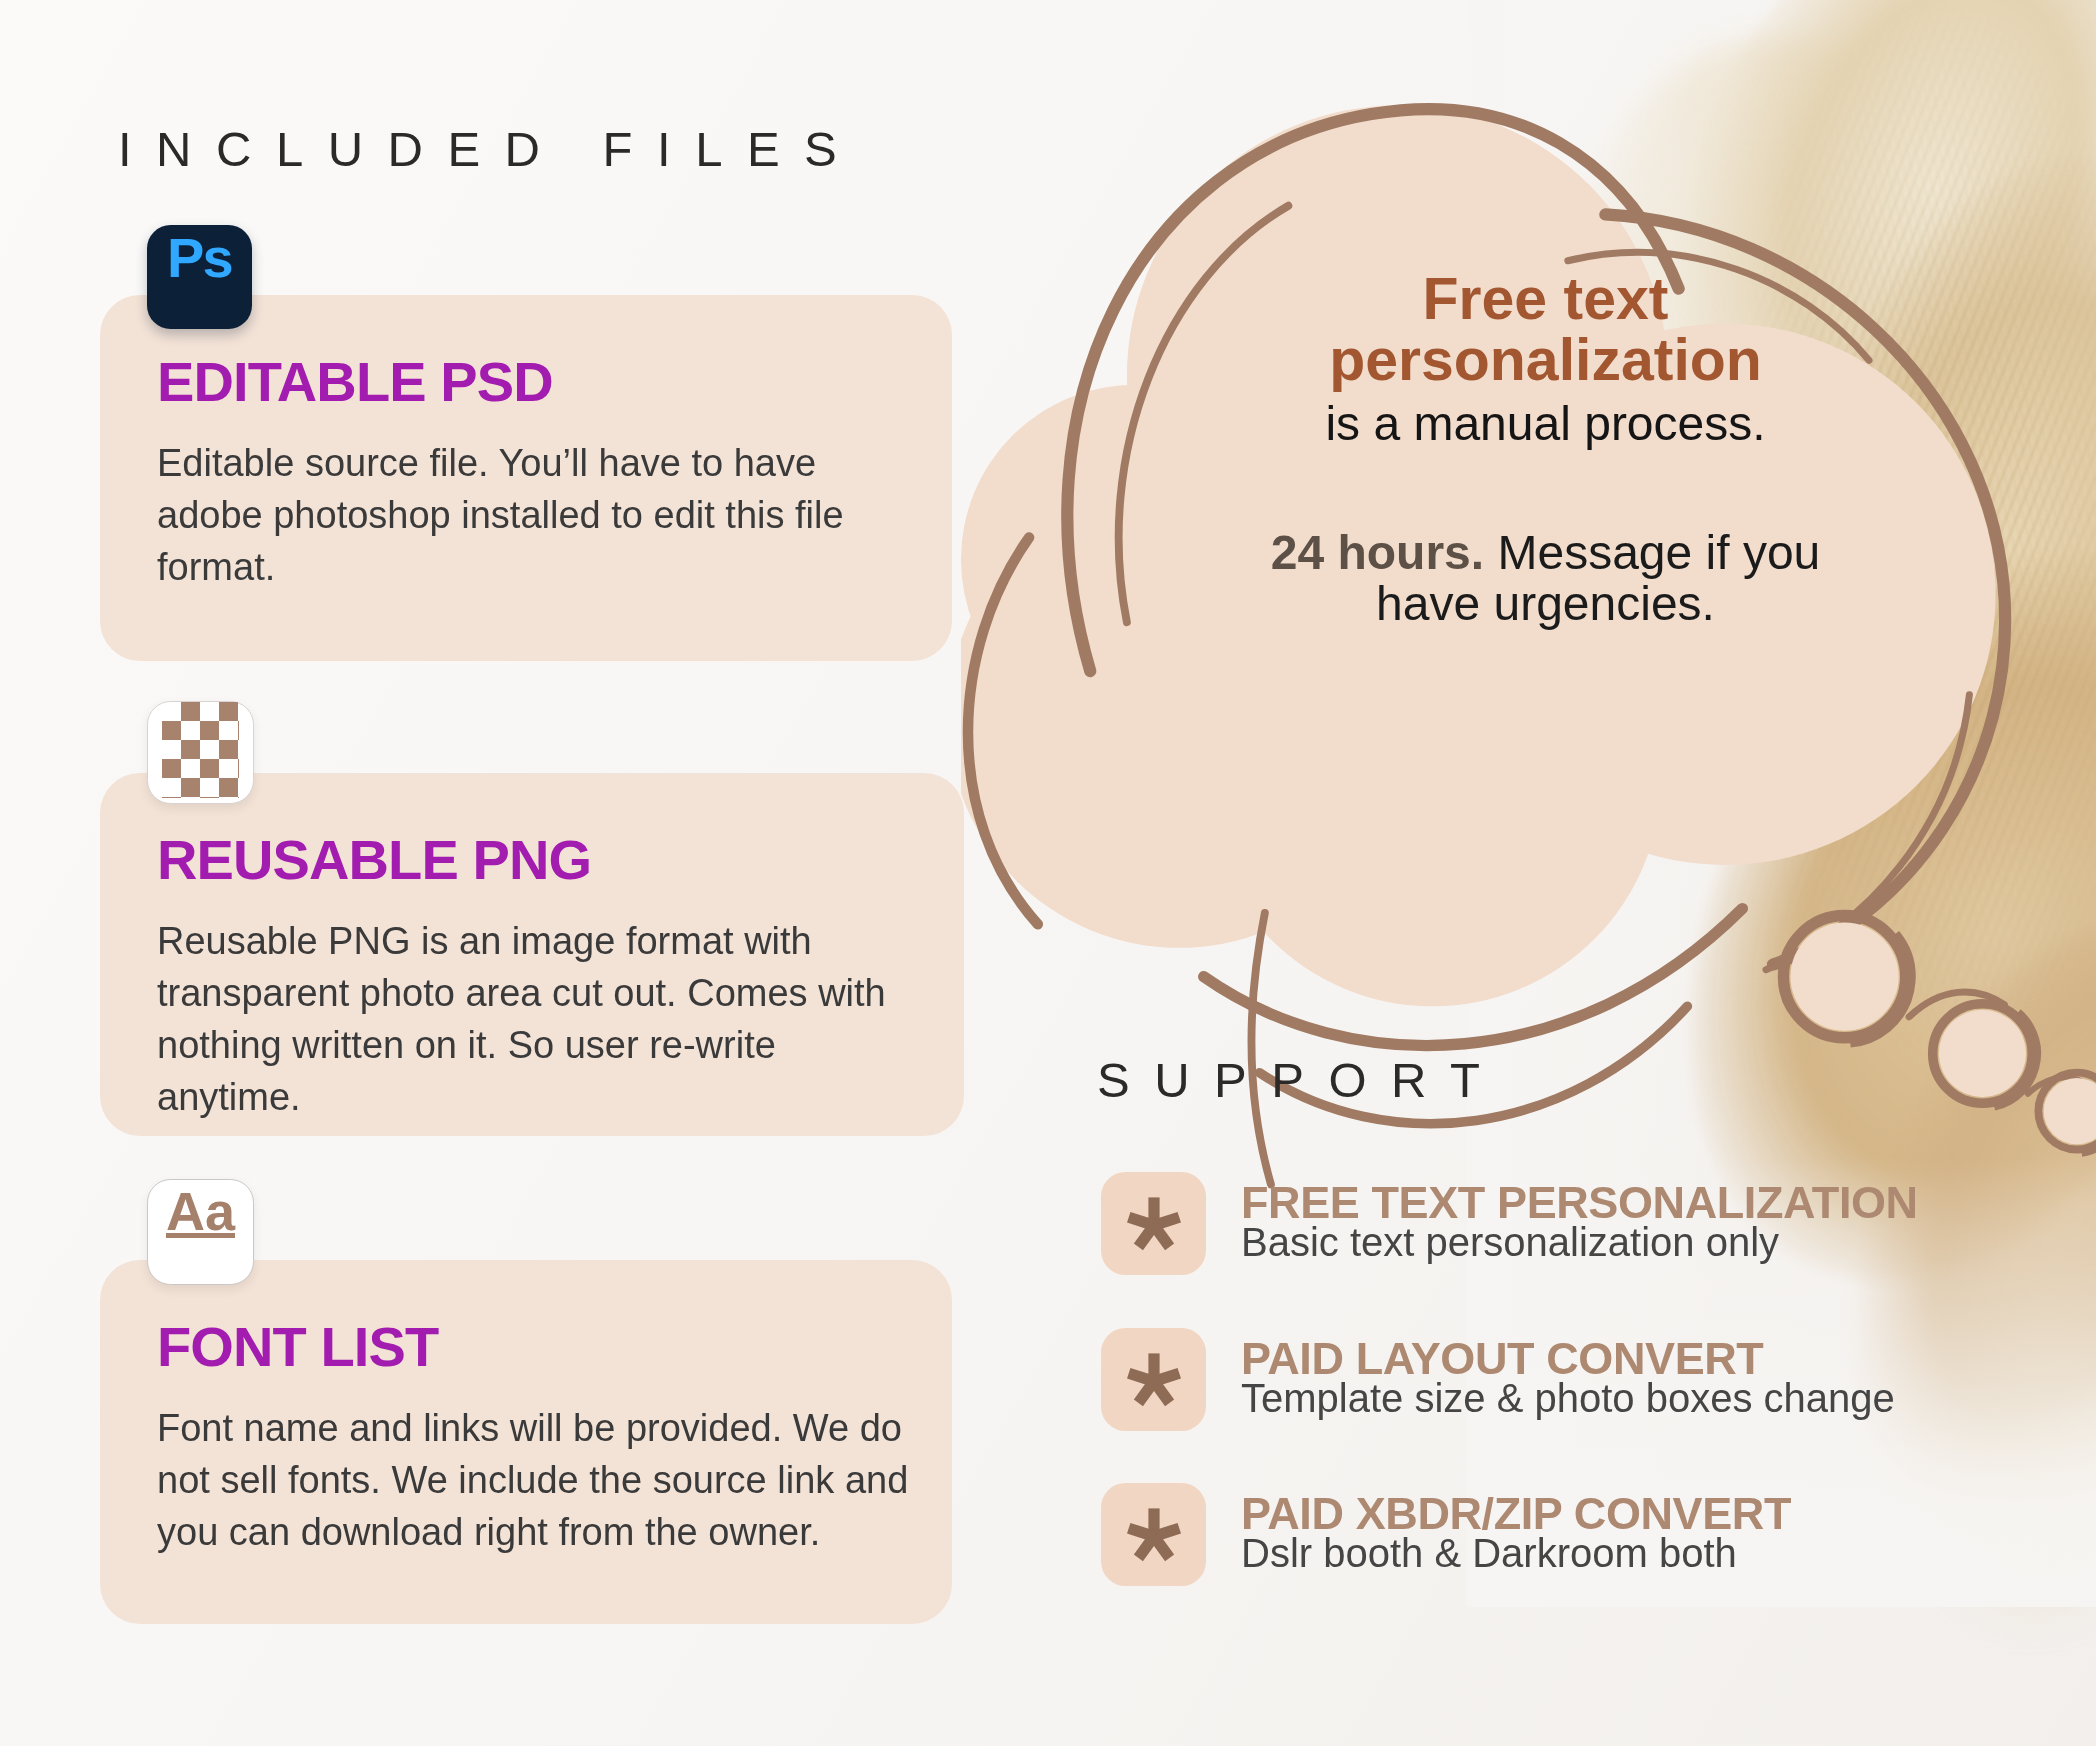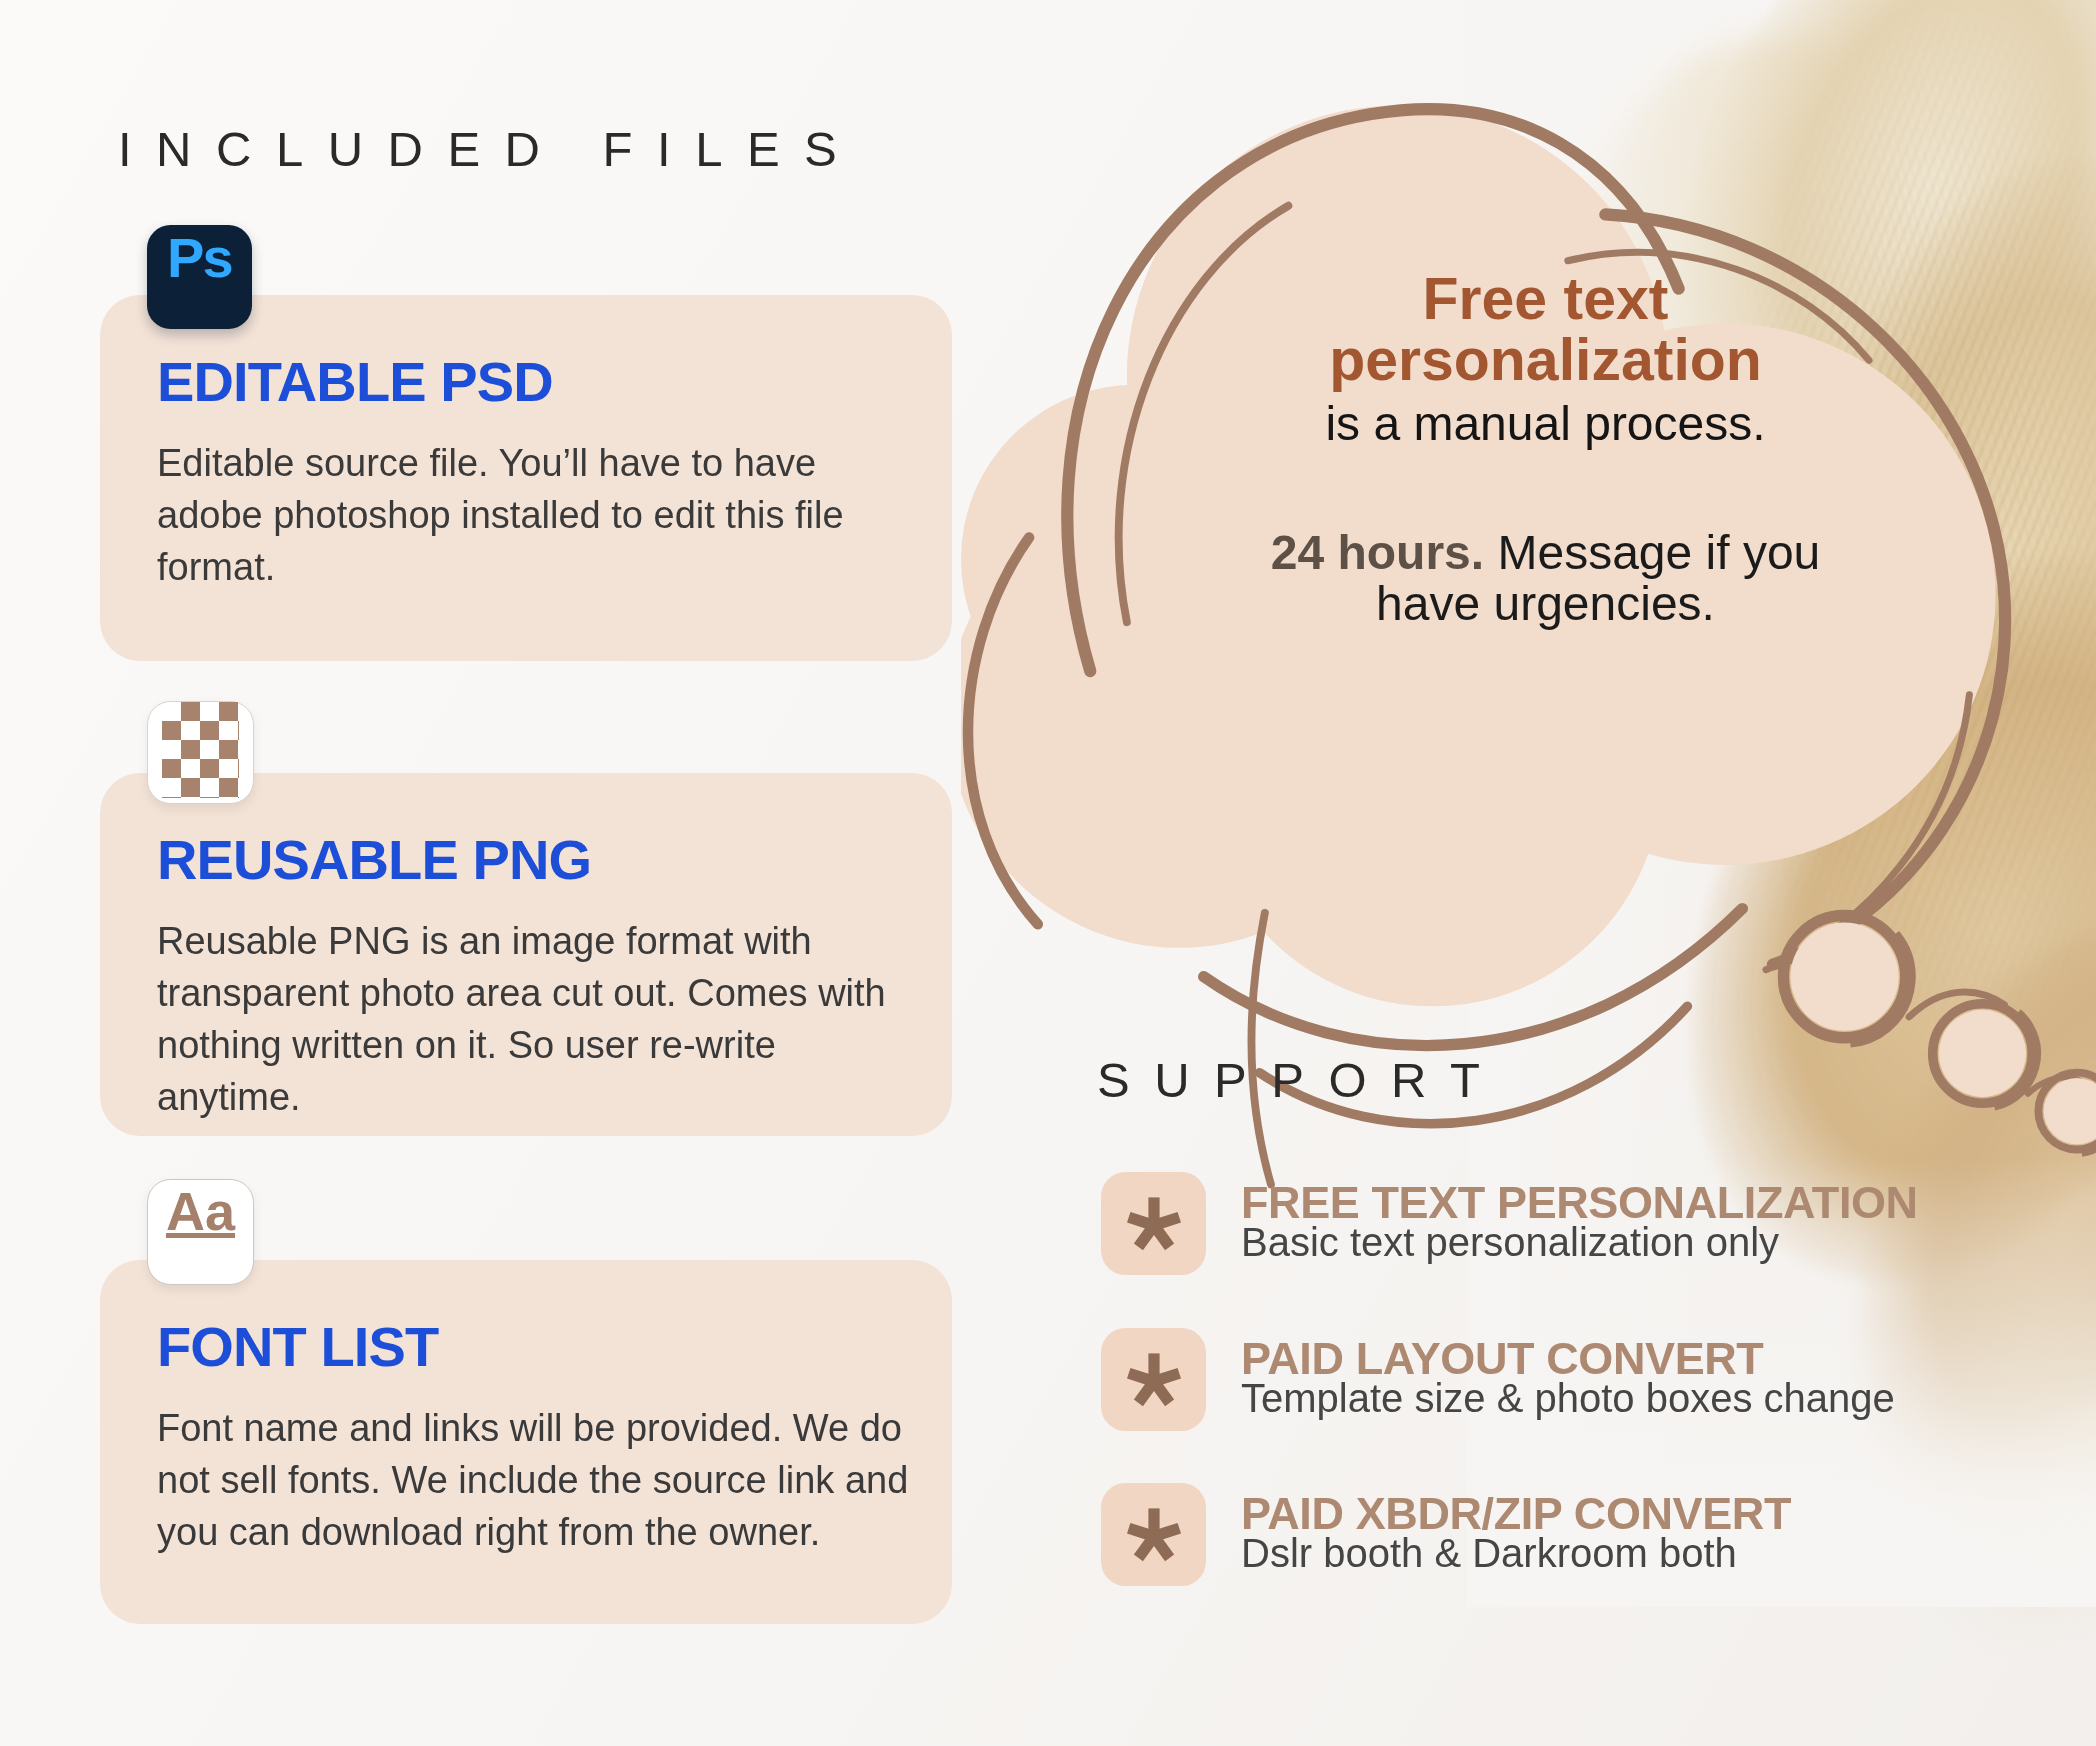--- a/index.html
+++ b/index.html
@@ -40,23 +40,23 @@
       background:
         linear-gradient(to bottom, rgba(247,245,243,0) 72%, rgba(247,245,243,.95) 94%),
         linear-gradient(to left, rgba(247,245,243,0) 62%, rgba(247,245,243,.85) 96%);}
   
   .section-heading{position:absolute; font-size:49px; letter-spacing:.5em; color:#2b2a28; z-index:3; white-space:nowrap;}
   #inc-heading{left:118px; top:121px;}
   #sup-heading{left:1097px; top:1052px;}
   
   .card{position:absolute; left:100px; width:852px; background:#f3e2d6; border-radius:40px; z-index:2;}
   #card-psd{top:295px; height:366px;}
-  #card-png{top:773px; height:363px;}
+  #card-png{top:773px; height:363px;padding-left:12px;}
   #card-font{top:1260px; height:364px;}
-  .card-title{position:absolute; left:57px; top:54px; font-size:56px; font-weight:bold; color:#1d4ed8; letter-spacing:-0.9px;}
+  .card-title{position:absolute; left:57px; top:54px; font-size:56px; font-weight:bold; color:#a21caf; letter-spacing:-0.9px;}
   .card-body{position:absolute; left:57px; top:142px; width:769px; font-size:38px; line-height:52px; color:#3a3a3a;}
   
   .file-icon{position:absolute; left:147px; width:105px; height:104px; border-radius:23.6px; z-index:4;
       display:flex; align-items:flex-start; justify-content:center;}
   #icon-ps{top:225px; background:#0c2038; box-shadow:0 5.2px 12.2px rgba(12,32,56,.25);}
   #icon-ps .ps-label{color:#31a8ff; font-size:56px; font-weight:bold; letter-spacing:-1.7px;}
   #icon-checker{top:701px; height:101px; background:#ffffff; border:1.7px solid #d8d3d0; box-shadow:0 4.4px 10.5px rgba(0,0,0,.07);}
   .checker-pattern{width:77px; height:96px;
       background-image:
         linear-gradient(45deg,#a7826d 25%,transparent 25%,transparent 75%,#a7826d 75%),

